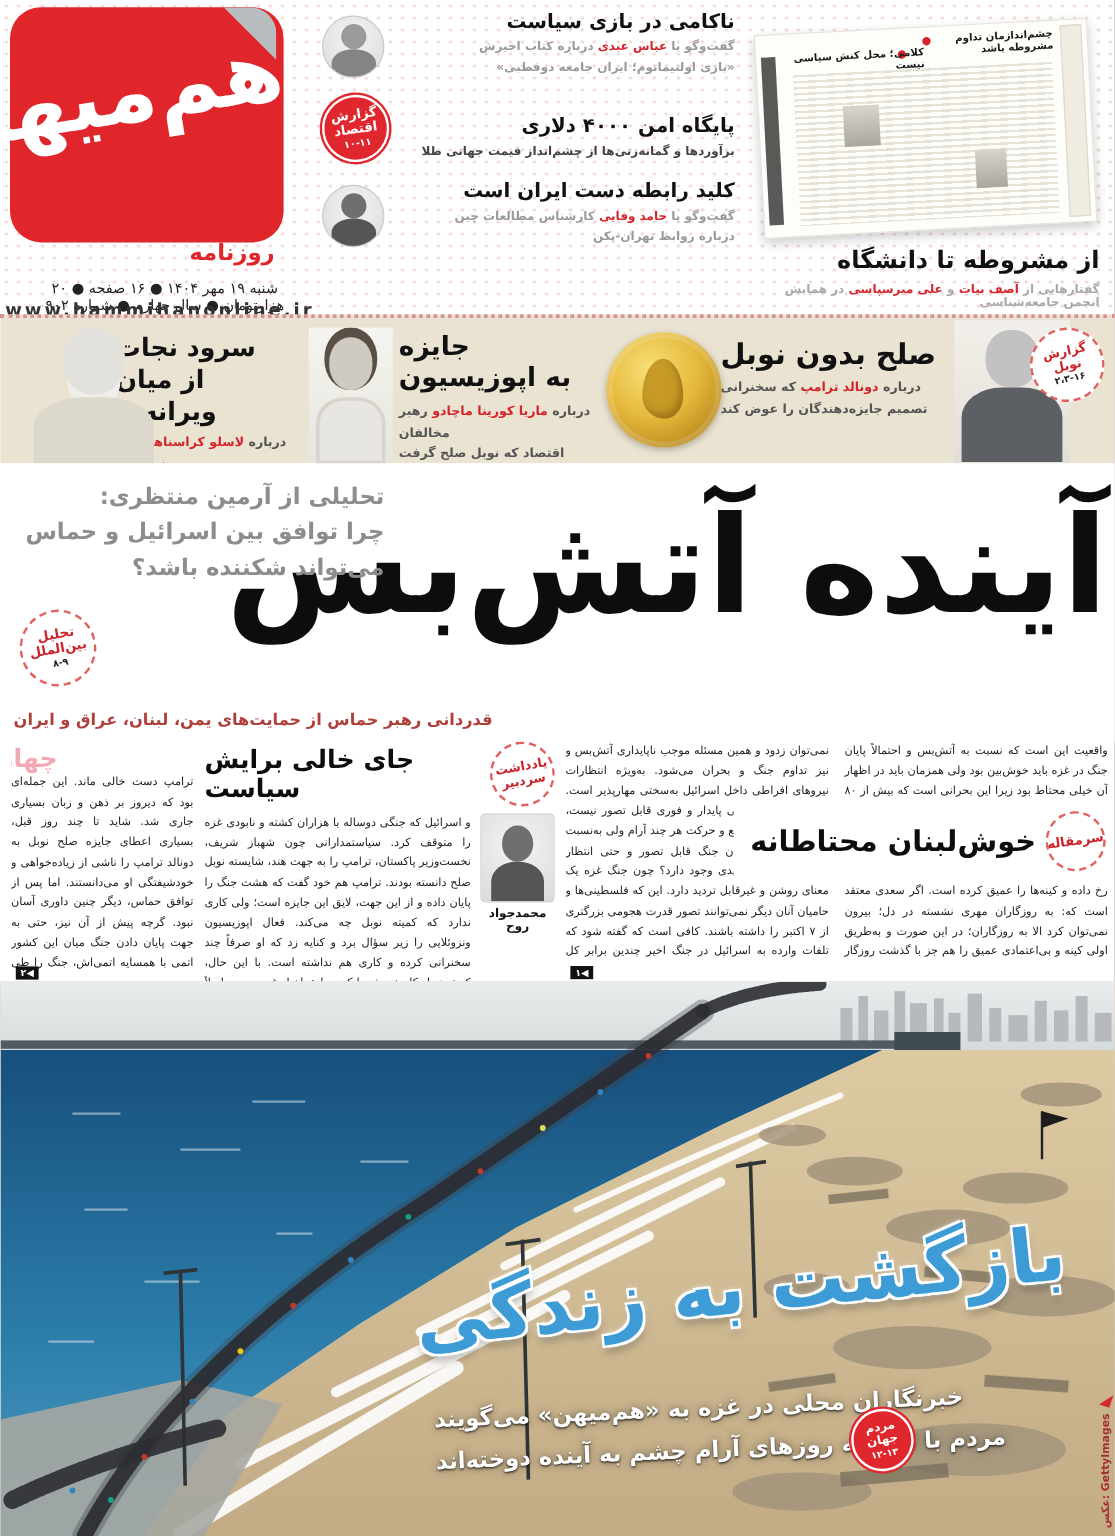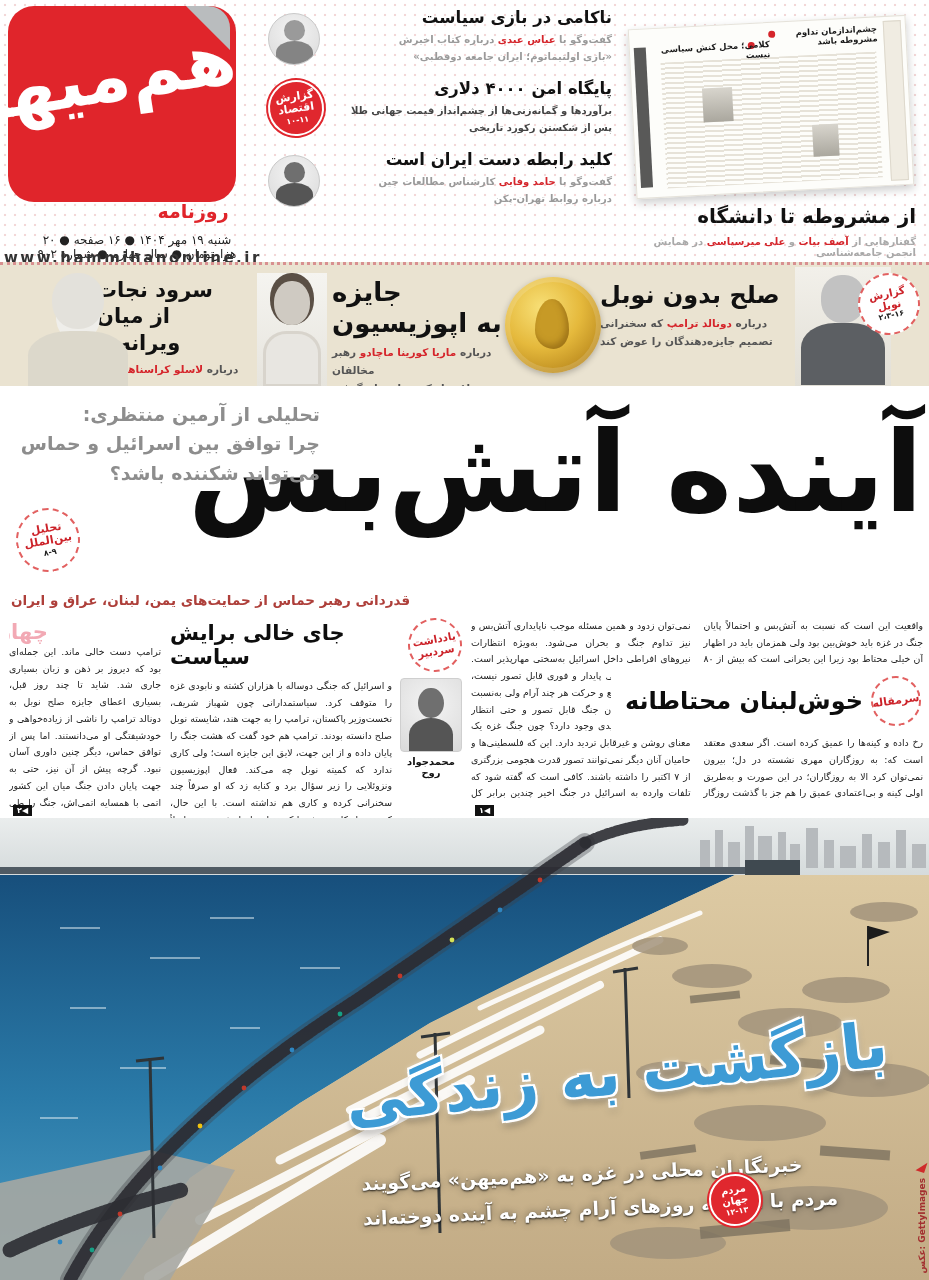--- a/index.html
+++ b/index.html
@@ -65,21 +65,21 @@
   .trump-photo { position:absolute; left:795px; top:2px; width:96px; height:120px; background:linear-gradient(#f2f0ea,#e2dfd6); overflow:hidden; }
   .trump-photo::before { content:""; position:absolute; width:44px; height:48px; left:26px; top:8px; background:#c2c2c2; border-radius:46%; }
   .trump-photo::after { content:""; position:absolute; width:84px; height:62px; left:6px; top:56px; background:#5c5f63; border-radius:40% 40% 0 0; }
   .nb-badge { position:absolute; left:858px; top:8px; width:62px; height:62px; font-size:10.5px; transform:rotate(-12deg); z-index:3; }
   .nbr-text { position:absolute; left:600px; top:16px; width:196px; text-align:left; }
   .nbr-text h2 { font-size:24px; margin-bottom:6px; }
   .machado-photo { position:absolute; left:257px; top:8px; width:70px; height:116px; background:linear-gradient(#f5f4f0,#e6e4dd); overflow:hidden; }
   .machado-photo::before { content:""; position:absolute; width:36px; height:44px; left:17px; top:8px; background:#cfcac2; border-radius:48%; box-shadow:0 -4px 0 4px #5a4f45; }
   .machado-photo::after { content:""; position:absolute; width:58px; height:56px; left:6px; top:58px; background:#e8e6e1; border-radius:40% 40% 0 0; box-shadow:inset 0 0 0 3px #d8d4cc; }
   .nbm-text { position:absolute; left:332px; top:12px; width:170px; text-align:left; }
-  .nbm-text h2 { font-size:26px; line-height:1.2; margin-bottom:5px; }
+  .nbm-text h2 { font-size:22px; line-height:1.2; margin-bottom:5px; }
   .medal { position:absolute; left:505px; top:12px; width:96px; height:96px; border-radius:50%;
     background:radial-gradient(circle at 38% 32%, #f8e077, #e5b93c 45%, #bb8a1e 80%, #9a7012);
     box-shadow:inset 0 0 0 5px rgba(255,255,255,.15), 0 2px 6px rgba(0,0,0,.25); }
   .medal::after { content:""; position:absolute; left:30px; top:22px; width:34px; height:50px; background:#c79a26;
     border-radius:50% 50% 45% 55% / 62% 62% 38% 38%; box-shadow:inset -3px -4px 6px rgba(120,80,10,.5); }
   .laszlo-photo { position:absolute; left:22px; top:4px; width:110px; height:120px; background:transparent; overflow:hidden; }
   .laszlo-photo::before { content:""; position:absolute; width:52px; height:56px; left:30px; top:4px; background:#e3e1db; border-radius:48%; box-shadow:0 16px 0 -4px #efeeea; }
   .laszlo-photo::after { content:""; position:absolute; width:100px; height:58px; left:6px; top:62px; background:#dcd8cb; border-radius:42% 42% 0 0; }
   .nbl-text { position:absolute; left:96px; top:12px; width:160px; text-align:left; }
   .nbl-text h2 { font-size:21px; line-height:1.25; margin-bottom:5px; }
@@ -150,21 +150,20 @@
 
       <article class="teaser">
         <div class="badge badge-red eco-badge">
           <span>گزارش</span>
           <span>اقتصاد</span>
           <span class="pages">۱۰-۱۱</span>
         </div>
         <div class="t-text">
           <h3>پایگاه امن ۴۰۰۰ دلاری</h3>
           <p class="t-sub dark">برآوردها و گمانه‌زنی‌ها از چشم‌انداز قیمت جهانی طلا</p>
-          <p class="t-sub dark">پس از شکستن رکورد تاریخی</p>
         </div>
       </article>
 
       <article class="teaser">
         <div class="portrait circle dark"></div>
         <div class="t-text">
           <h3>کلید رابطه دست ایران است</h3>
           <p class="t-sub"><span>گفت‌وگو با </span><span class="red-name">حامد وفایی</span><span> کارشناس مطالعات چین</span></p>
           <p class="t-sub">درباره روابط تهران-پکن</p>
         </div>

